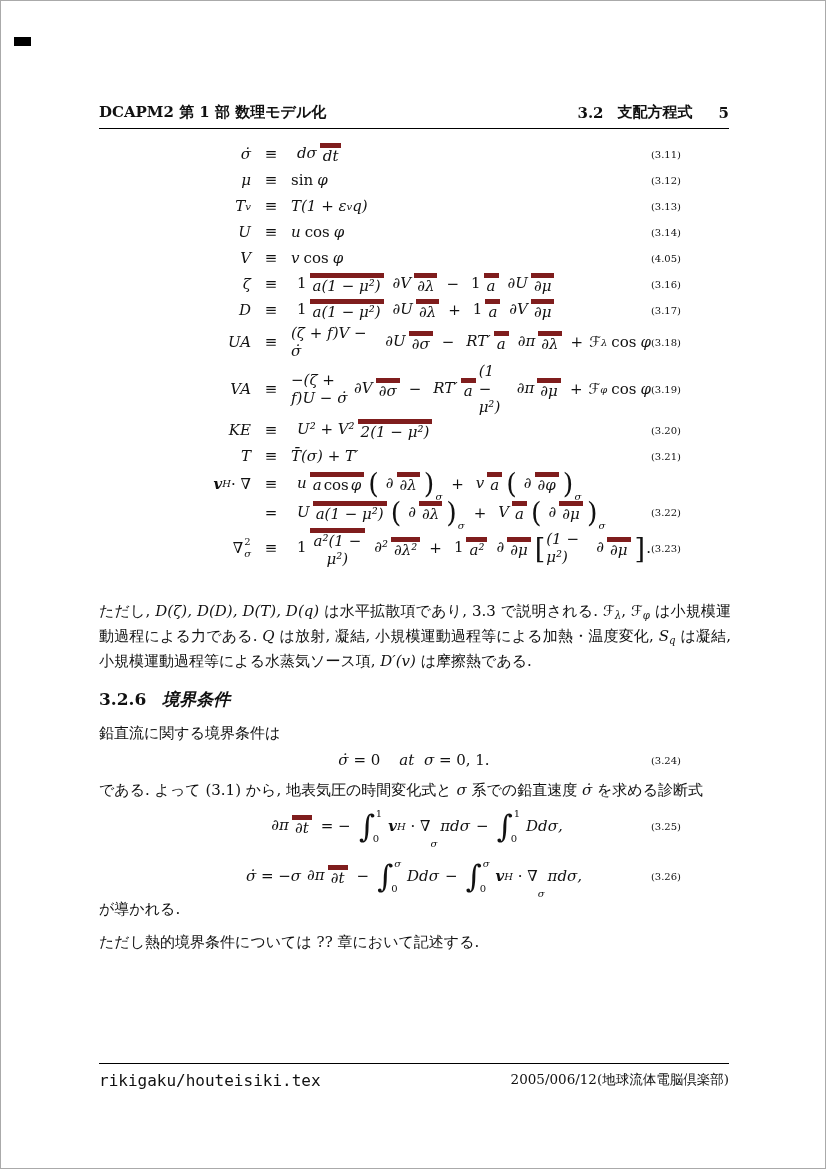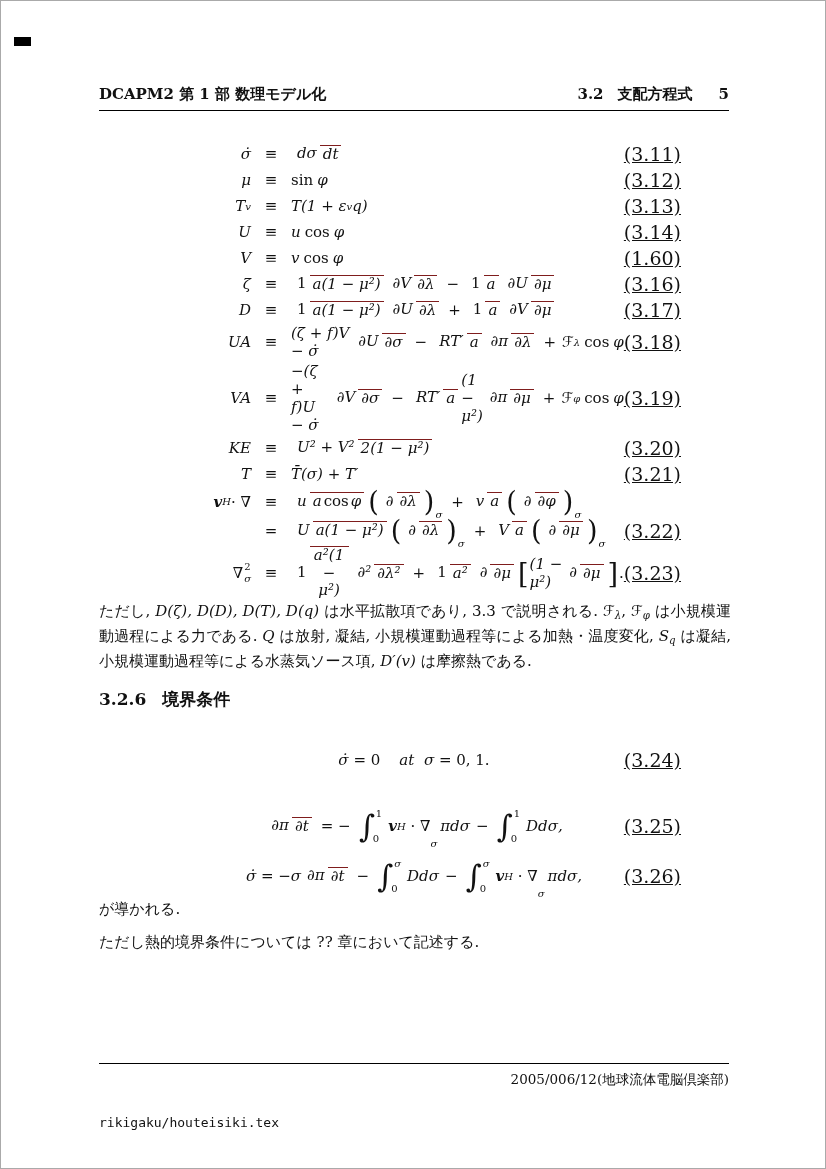--- a/index.html
+++ b/index.html
@@ -5,62 +5,62 @@
   html,body{margin:0;padding:0;background:#e8e8e8;}
   .page{
     position:relative;width:826px;height:1169px;background:#ffffff;
     border:1px solid #aaaaaa;box-sizing:border-box;overflow:hidden;
     font-family:"DejaVu Serif","DejaVu Sans","Liberation Serif",serif;color:#111;
   }
   .crop-mark{position:absolute;left:13px;top:36px;width:17px;height:9px;background:#000;}
   
   .header{position:absolute;left:98px;top:84px;width:630px;display:flex;justify-content:space-between;
     align-items:flex-end;border-bottom:1.6px solid #000;padding-bottom:6px;font-weight:bold;font-size:15px;}
-  .header-right{display:flex;align-items:flex-start;}
+  .header-right{display:flex;align-items:center;margin-top:18px;}
   .header-sec{margin-right:14px;}
   .header-page{margin-left:26px;}
   .footer{position:absolute;left:98px;top:1062px;width:630px;border-top:1.2px solid #000;
     padding-top:7px;display:flex;justify-content:space-between;font-size:13.5px;}
-  .footer-left{font-family:"DejaVu Sans Mono","Liberation Mono",monospace;font-size:13px;margin-top:44px;}
+  .footer-left{font-family:"DejaVu Sans Mono","Liberation Mono",monospace;font-size:16px;}
   
   .eqblock{position:absolute;left:98px;top:139px;width:630px;}
   .eq-row{display:flex;align-items:center;margin:2px 0;font-size:15px;min-height:24px;}
   .eq-lhs{width:152px;display:inline-flex;justify-content:flex-end;align-items:center;flex:none;}
   .eq-rel{width:40px;text-align:center;flex:none;}
   .eq-rhs{display:inline-flex;align-items:center;}
-  .eq-tag{margin-left:auto;padding-right:48px;font-size:19px;flex:none;text-decoration:underline;}
+  .eq-tag{margin-left:auto;padding-right:48px;font-size:10px;flex:none;}
   .mi{font-style:italic;}
   .mr{font-style:normal;}
   .mb{font-style:italic;font-weight:bold;}
   .sp{margin-left:4px;}
   .frac{display:inline-flex;flex-direction:row;align-items:center;vertical-align:middle;
     margin:0 3px;line-height:1.18;text-align:center;}
   .frac .num{padding:0 3px;}
-  .frac .den{border-top:1px solid #7f1d1d;padding:0 3px;}
+  .frac .den{border-top:5px solid #7f1d1d;padding:0 3px;}
   .den .mr{margin:0 2px;}
   .op{margin:0 6px;}
   .bp{font-size:27px;line-height:1;font-style:normal;font-weight:300;margin:0 1px;}
   .bb{font-size:27px;line-height:1;font-style:normal;margin:0 1px;}
   .ssub{font-size:10px;font-style:italic;align-self:flex-end;margin:0 3px -5px 0;}
   sub.msub{font-size:10px;font-style:italic;}
   .supsub{display:inline-flex;flex-direction:column;justify-content:center;line-height:1;
     font-size:10px;margin-left:1px;gap:2px;}
   .intwrap{display:inline-flex;align-items:center;margin:0 2px;}
   .int{font-size:31px;line-height:1;font-style:normal;}
   .ilims{display:inline-flex;flex-direction:column;justify-content:space-between;height:36px;
     font-size:10px;font-style:italic;margin:0 4px 0 1px;}
   .ilims .lt{align-self:flex-end;}
   .ilims .lb{align-self:flex-start;margin-left:-3px;}
   
   .para{position:absolute;left:98px;width:632px;font-size:15px;line-height:21.5px;text-align:justify;}
   .seg-it{font-style:italic;}
   .seg-sub{font-style:italic;font-size:68%;vertical-align:-0.25em;}
   .seg-bold{font-weight:normal;}
   .heading{position:absolute;left:98px;top:687px;font-size:17px;font-weight:bold;}
-  .heading-title{margin-left:16px;}
+  .heading-title{margin-left:16px;font-style:italic;}
   
   .ceq{position:absolute;left:98px;width:630px;display:flex;align-items:center;}
   .ceq-body{margin:0 auto;display:inline-flex;align-items:center;font-size:15px;white-space:pre-wrap;}
   .ceq .eq-tag{position:absolute;right:48px;top:50%;transform:translateY(-50%);margin-left:4px;padding-right:0;}
 </style>
 </head>
 <body>
 
 <div class="page">
   <div class="crop-mark"></div>
@@ -132,21 +132,21 @@
     <div class="eq-row">
       <span class="eq-lhs">
           <span class="mi">V</span>
         </span>
       <span class="eq-rel">≡</span>
       <span class="eq-rhs">
           <span class="mi">v</span>
           <span class="mr sp">cos</span>
           <span class="mi sp">φ</span>
         </span>
-      <span class="eq-tag">(1.60)</span>
+      <span class="eq-tag">(4.05)</span>
     </div>
 
     <div class="eq-row">
       <span class="eq-lhs">
           <span class="mi">ζ</span>
         </span>
       <span class="eq-rel">≡</span>
       <span class="eq-rhs">
         <span class="frac">
             <span class="num mr">1</span>
@@ -384,26 +384,28 @@
       <span class="eq-tag">(3.23)</span>
     </div>
   </div>
 
   <div class="para" style="top:600px;"><span>ただし, </span><span class="seg-it">D(ζ), D(D), D(T), D(q)</span><span> は水平拡散項であり, </span><span class="seg-bold">3.3</span><span> で説明される. </span><span class="seg-it">ℱ</span><span class="seg-sub">λ</span><span>, </span><span class="seg-it">ℱ</span><span class="seg-sub">φ</span><span> は小規模運動過程による力である. </span><span class="seg-it">Q</span><span> は放射, 凝結, 小規模運動過程等による加熱・温度変化, </span><span class="seg-it">S</span><span class="seg-sub">q</span><span> は凝結, 小規模運動過程等による水蒸気ソース項, </span><span class="seg-it">D′(v)</span><span> は摩擦熱である.</span></div>
 
   <div class="heading">
     <span>3.2.6</span><span class="heading-title">境界条件</span>
   </div>
 
+  <div class="para" style="top:722px;"><span>鉛直流に関する境界条件は</span></div>
 
   <div class="ceq" style="top:744px;height:30px;">
     <span class="ceq-body"><span class="seg-it">σ̇</span><span> = 0    </span><span class="seg-it">at</span><span>  </span><span class="seg-it">σ</span><span> = 0, 1.</span></span>
     <span class="eq-tag">(3.24)</span>
   </div>
 
+  <div class="para" style="top:779px;"><span>である. よって (</span><span class="seg-bold">3.1</span><span>) から, 地表気圧の時間変化式と </span><span class="seg-it">σ</span><span> 系での鉛直速度 </span><span class="seg-it">σ̇</span><span> を求める診断式</span></div>
 
   <div class="ceq" style="top:801px;height:48px;">
     <span class="ceq-body">
       <span class="frac"><span class="num mi">∂π</span><span class="den mi">∂t</span></span>
       <span class="op">= −</span>
       <span class="intwrap"><span class="int">∫</span><span class="ilims"><span class="lt mr">1</span><span class="lb mr">0</span></span></span>
       <span class="mb">v</span><sub class="msub">H</sub>
       <span class="mr"> · ∇</span><span class="ssub">σ</span>
       <span class="mi">πdσ</span>
       <span class="op">−</span>

